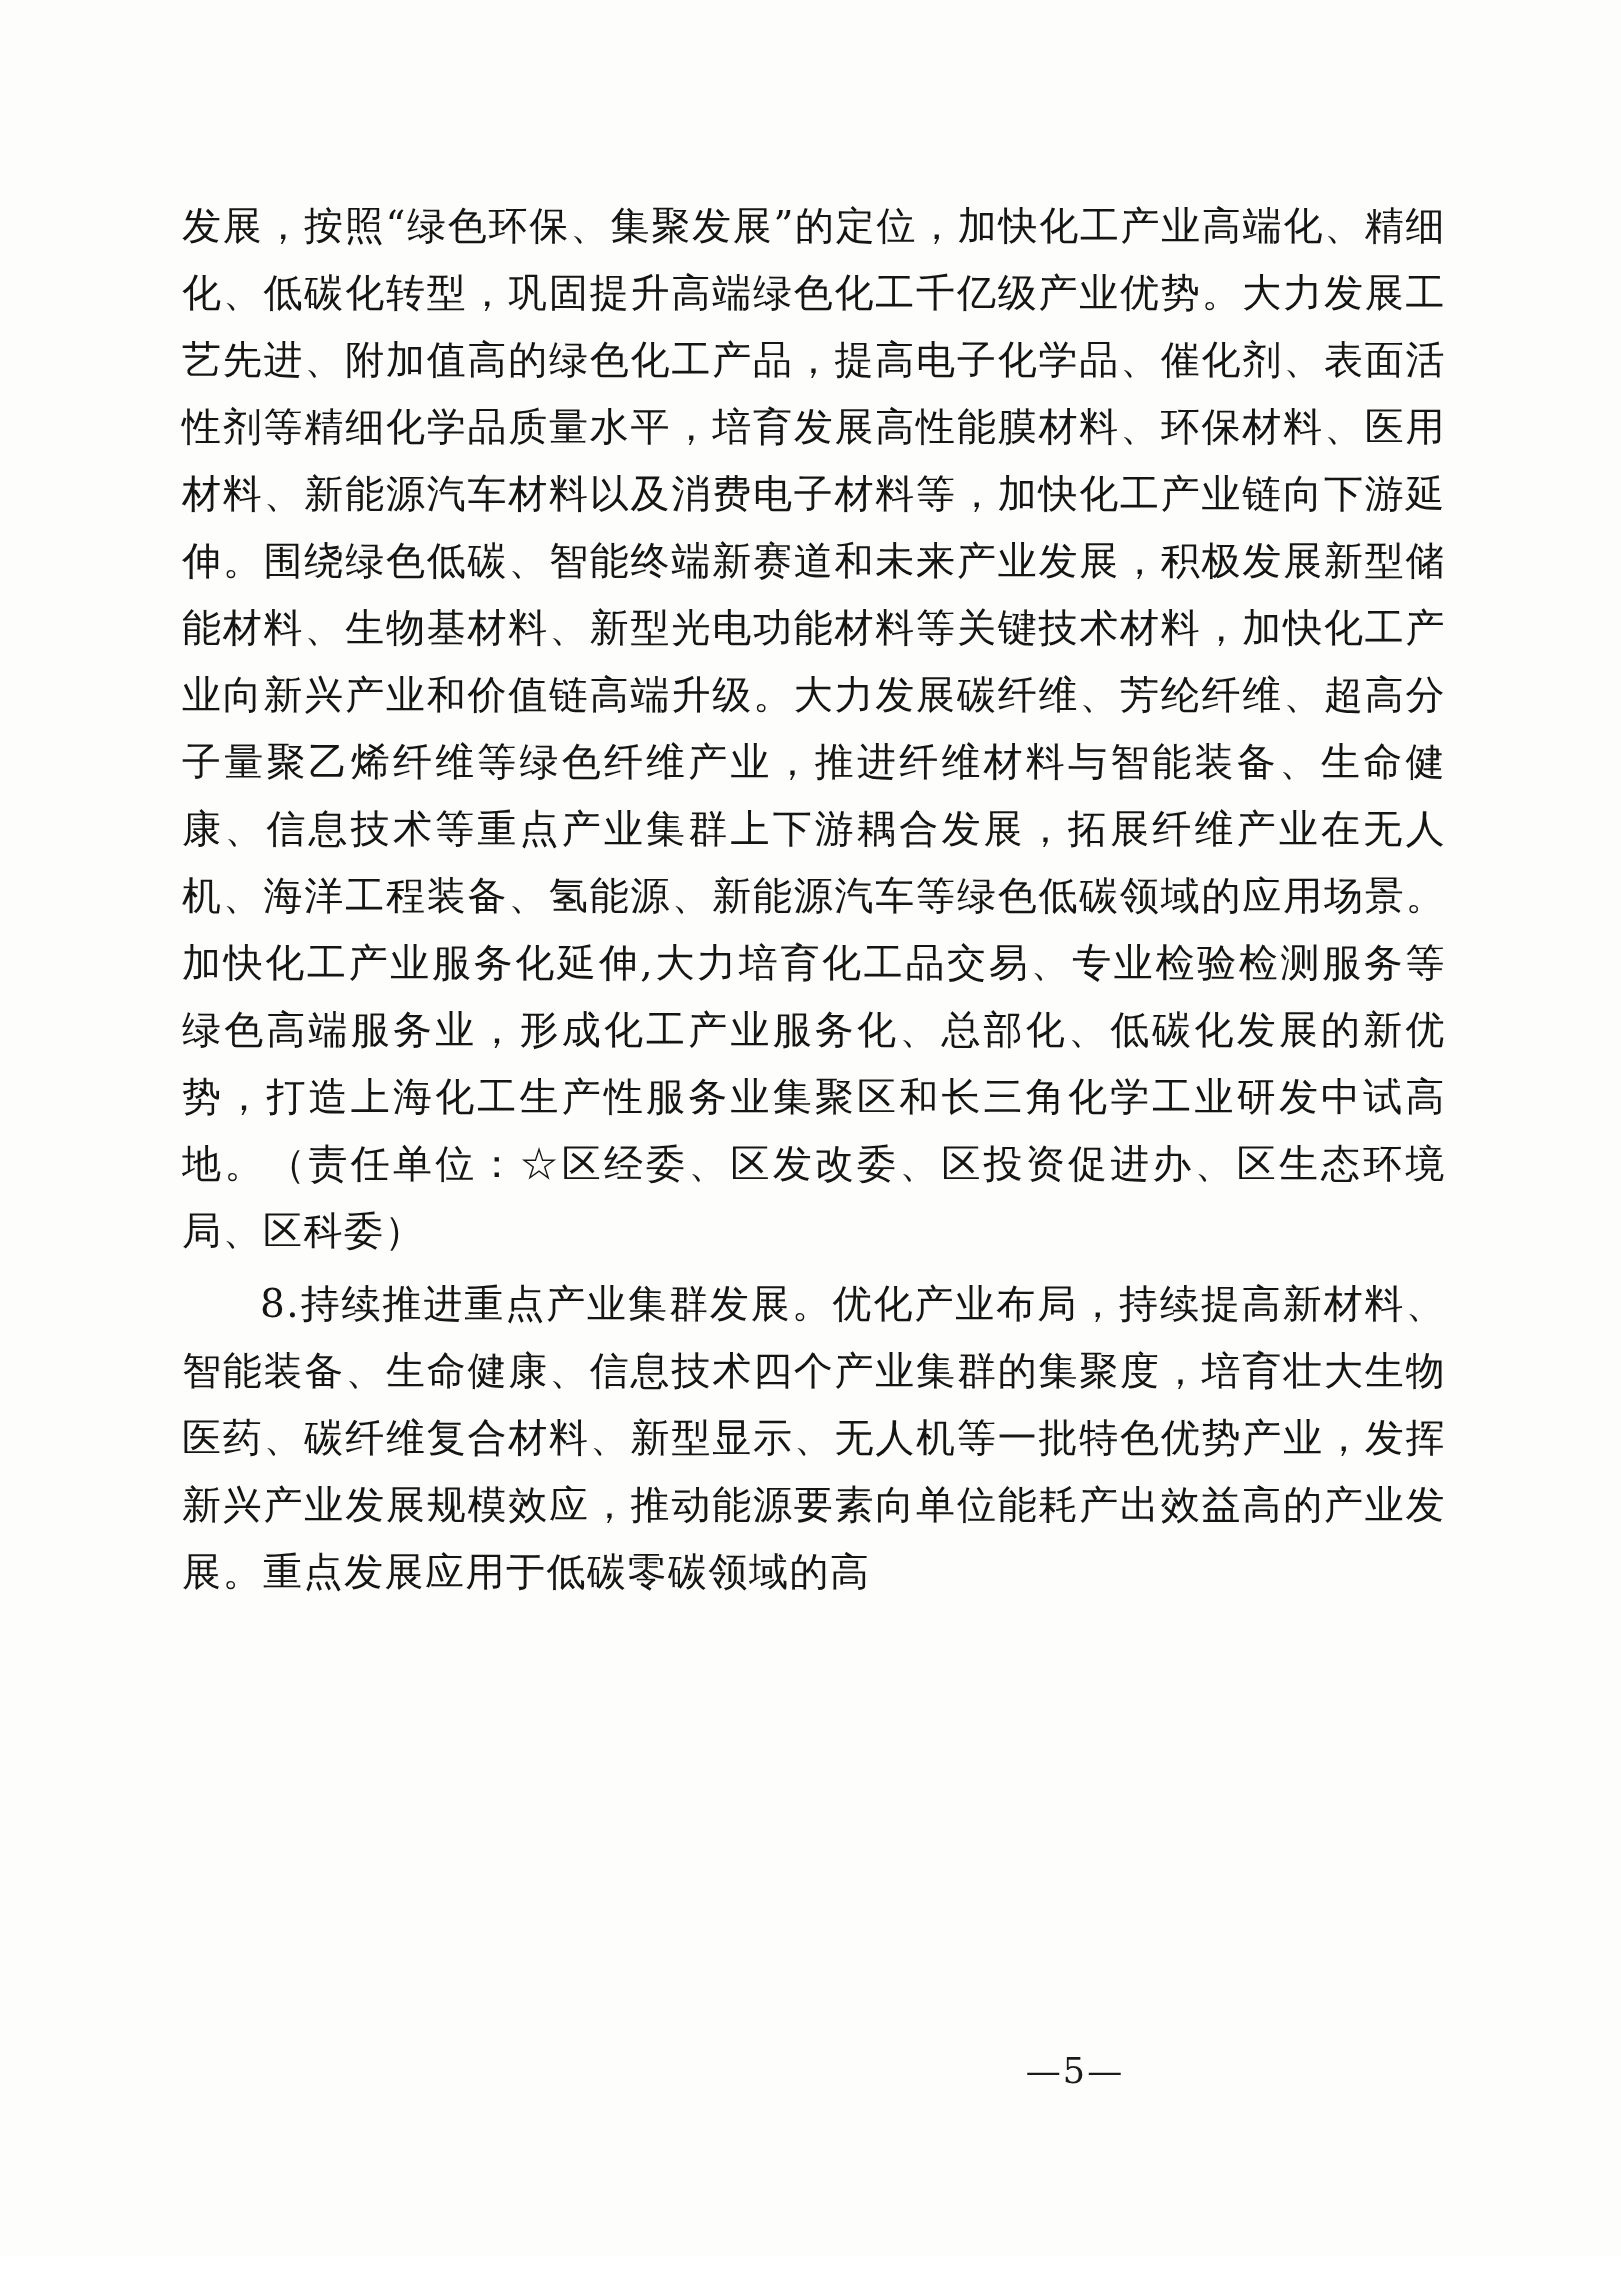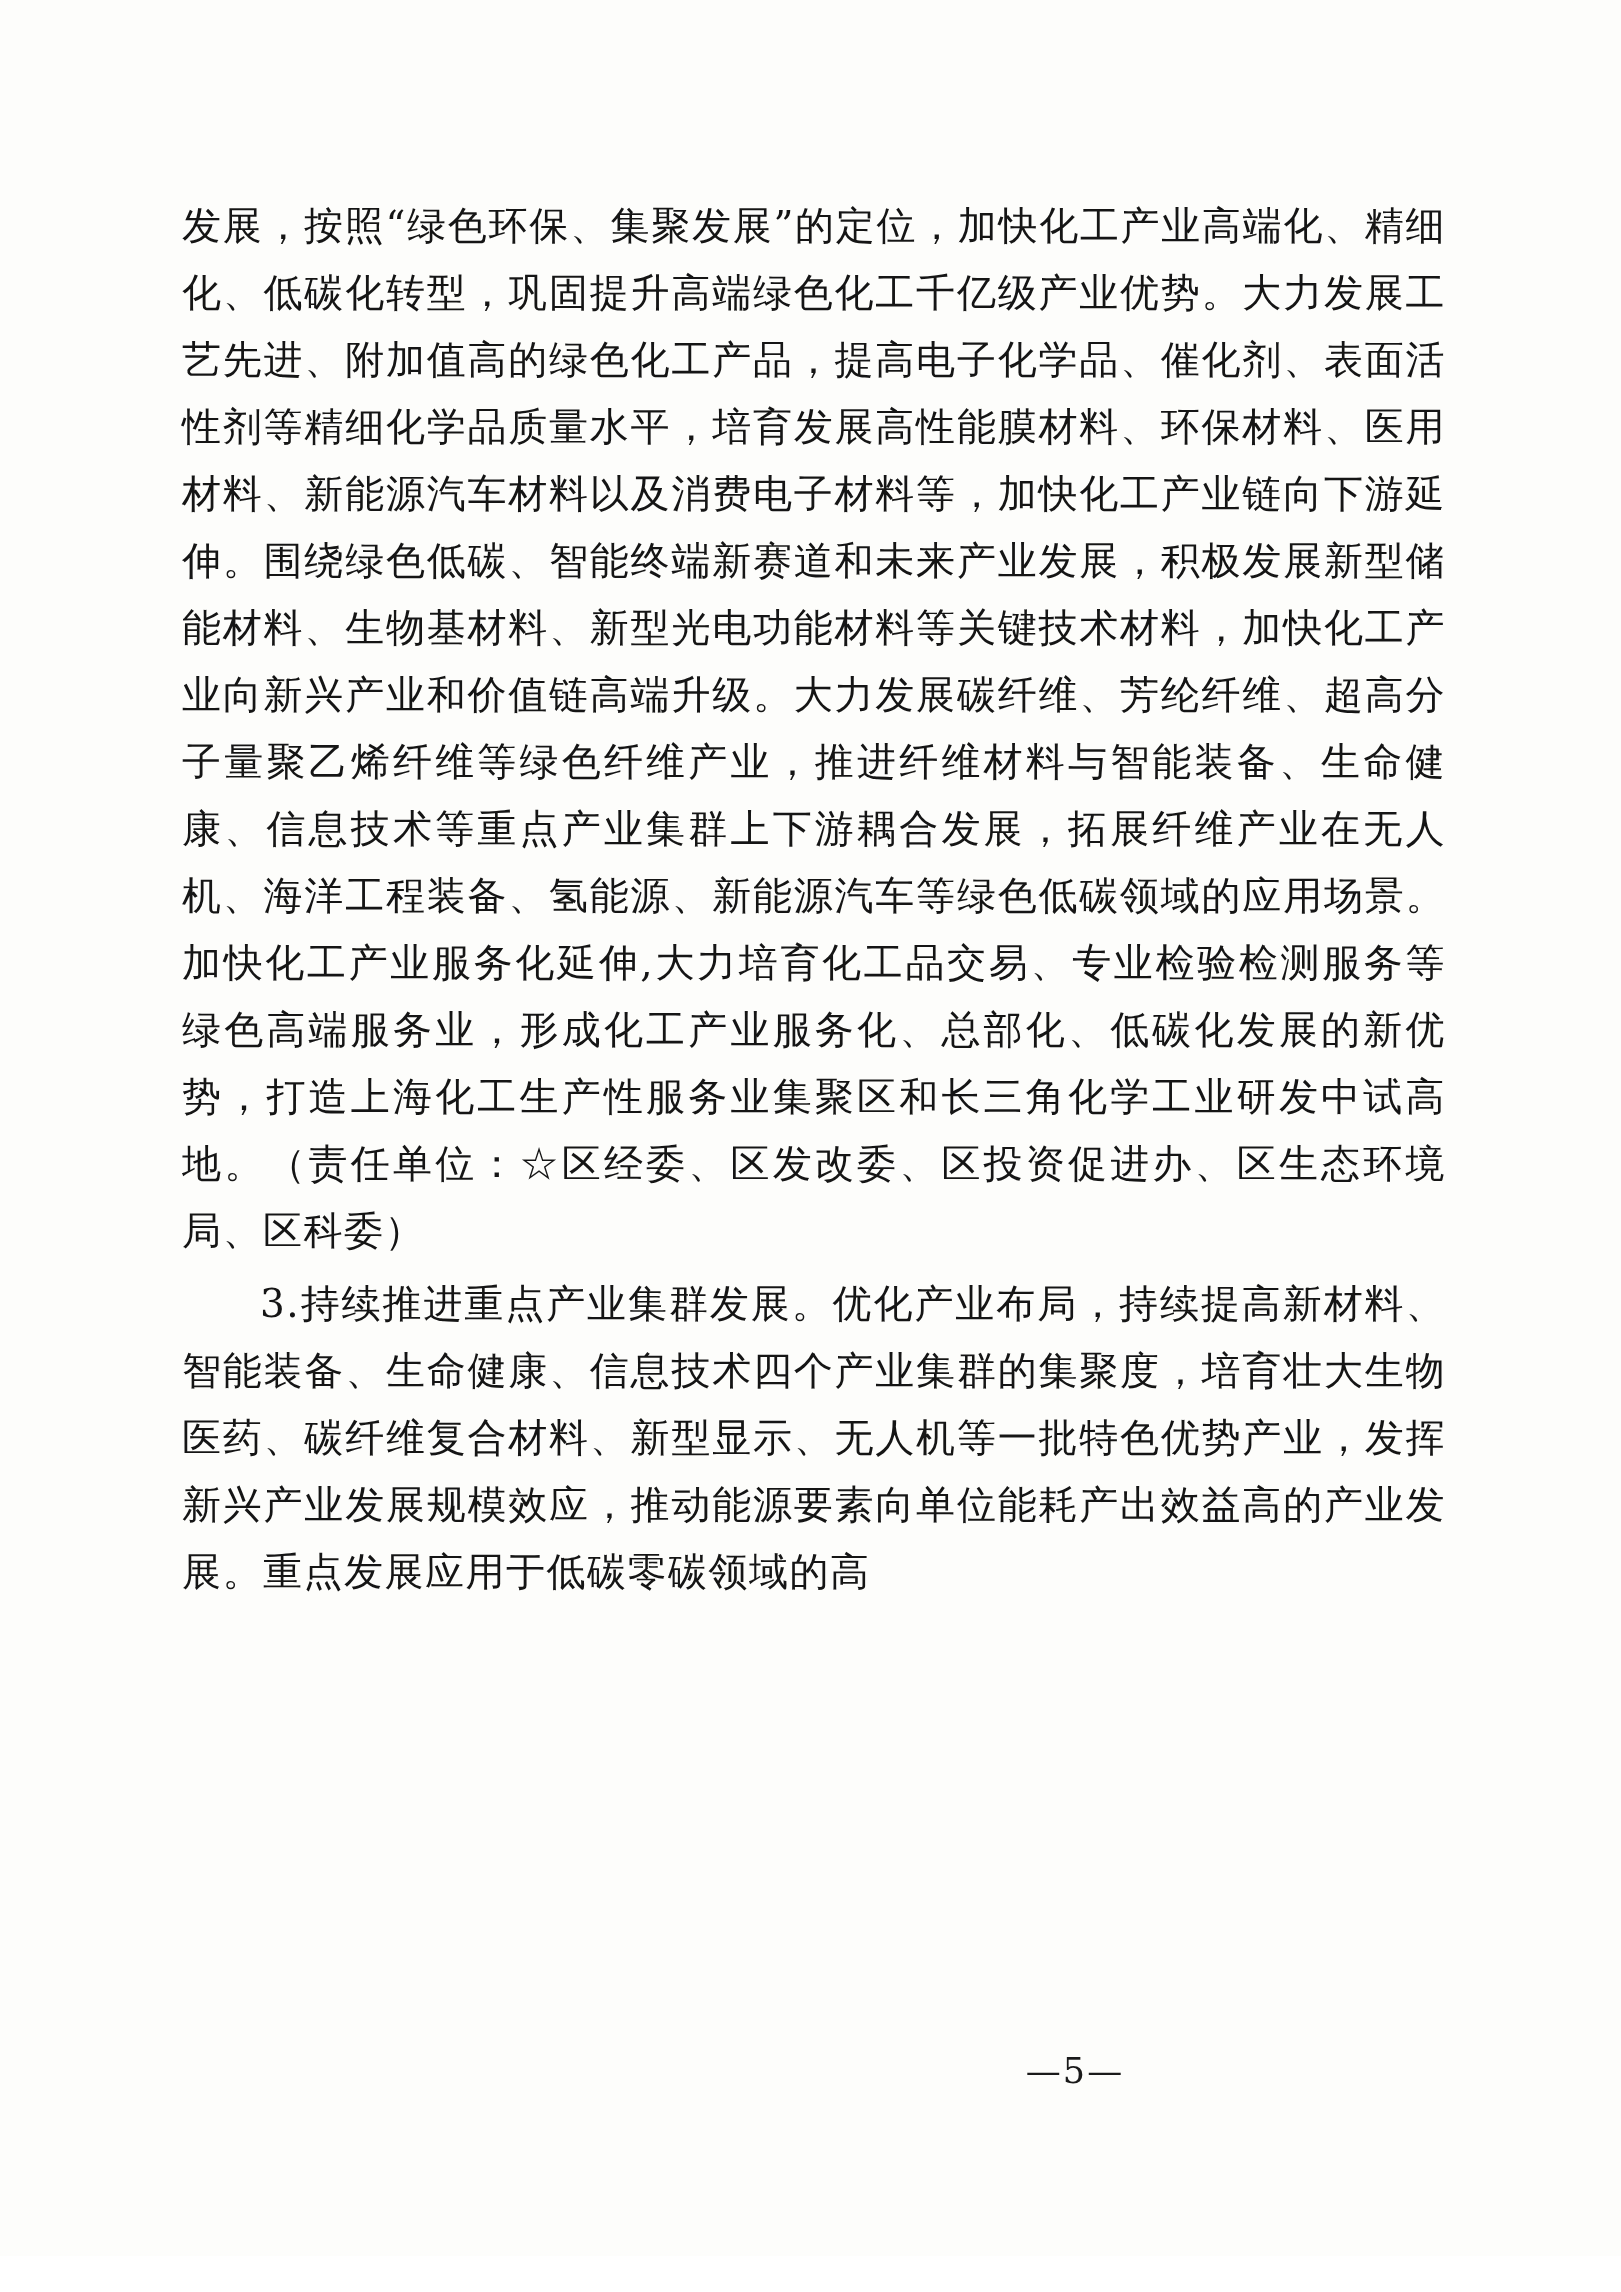--- a/index.html
+++ b/index.html
@@ -54,19 +54,19 @@
     display: inline-block;
     margin-left: 529px;
   }
 </style>
 </head>
 <body>
 
 <div class="page">
   <div class="content">
     <p class="para">发展，按照“绿色环保、集聚发展”的定位，加快化工产业高端化、精细化、低碳化转型，巩固提升高端绿色化工千亿级产业优势。大力发展工艺先进、附加值高的绿色化工产品，提高电子化学品、催化剂、表面活性剂等精细化学品质量水平，培育发展高性能膜材料、环保材料、医用材料、新能源汽车材料以及消费电子材料等，加快化工产业链向下游延伸。围绕绿色低碳、智能终端新赛道和未来产业发展，积极发展新型储能材料、生物基材料、新型光电功能材料等关键技术材料，加快化工产业向新兴产业和价值链高端升级。大力发展碳纤维、芳纶纤维、超高分子量聚乙烯纤维等绿色纤维产业，推进纤维材料与智能装备、生命健康、信息技术等重点产业集群上下游耦合发展，拓展纤维产业在无人机、海洋工程装备、氢能源、新能源汽车等绿色低碳领域的应用场景。加快化工产业服务化延伸,大力培育化工品交易、专业检验检测服务等绿色高端服务业，形成化工产业服务化、总部化、低碳化发展的新优势，打造上海化工生产性服务业集聚区和长三角化学工业研发中试高地。（责任单位：☆区经委、区发改委、区投资促进办、区生态环境局、区科委）</p>
-    <p class="para indent">3.持续推进重点产业集群发展。优化产业布局，持续提高新材料、智能装备、生命健康、信息技术四个产业集群的集聚度，培育壮大生物医药、碳纤维复合材料、新型显示、无人机等一批特色优势产业，发挥新兴产业发展规模效应，推动能源要素向单位能耗产出效益高的产业发展。重点发展应用于低碳零碳领域的高</p>
+    <p class="para indent">8.持续推进重点产业集群发展。优化产业布局，持续提高新材料、智能装备、生命健康、信息技术四个产业集群的集聚度，培育壮大生物医药、碳纤维复合材料、新型显示、无人机等一批特色优势产业，发挥新兴产业发展规模效应，推动能源要素向单位能耗产出效益高的产业发展。重点发展应用于低碳零碳领域的高</p>
   </div>
   <div class="page-number">
     <span class="pn-inner">—5—</span>
   </div>
 </div>
 
 
 </body></html>

